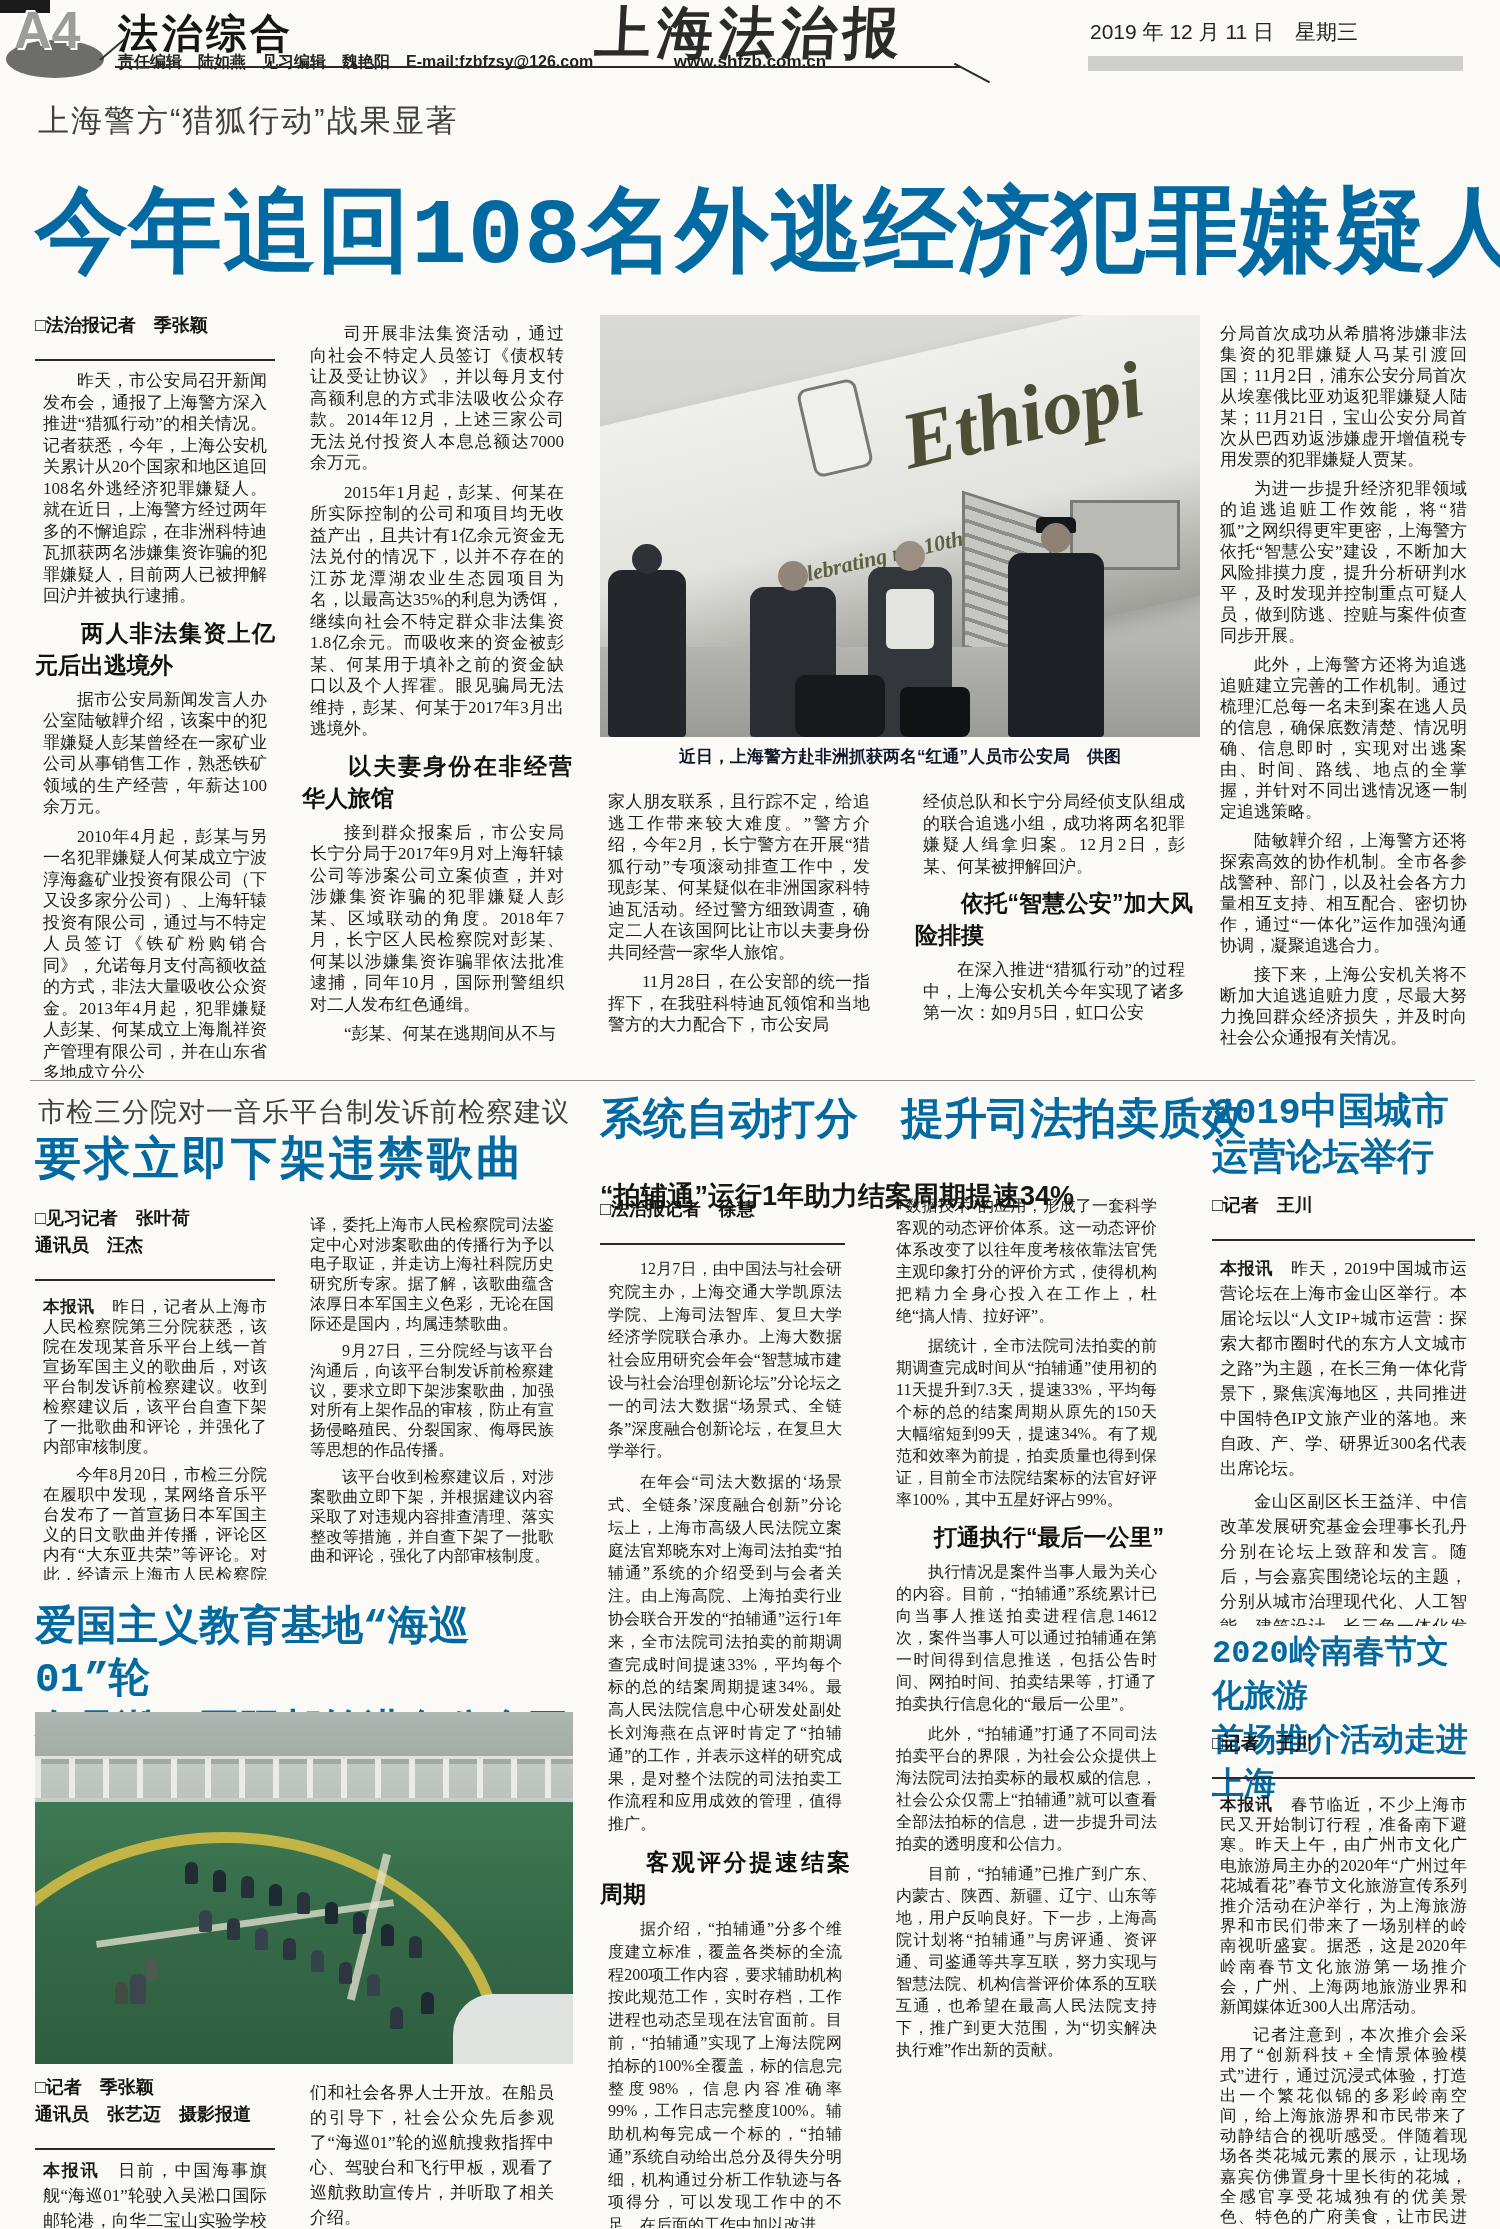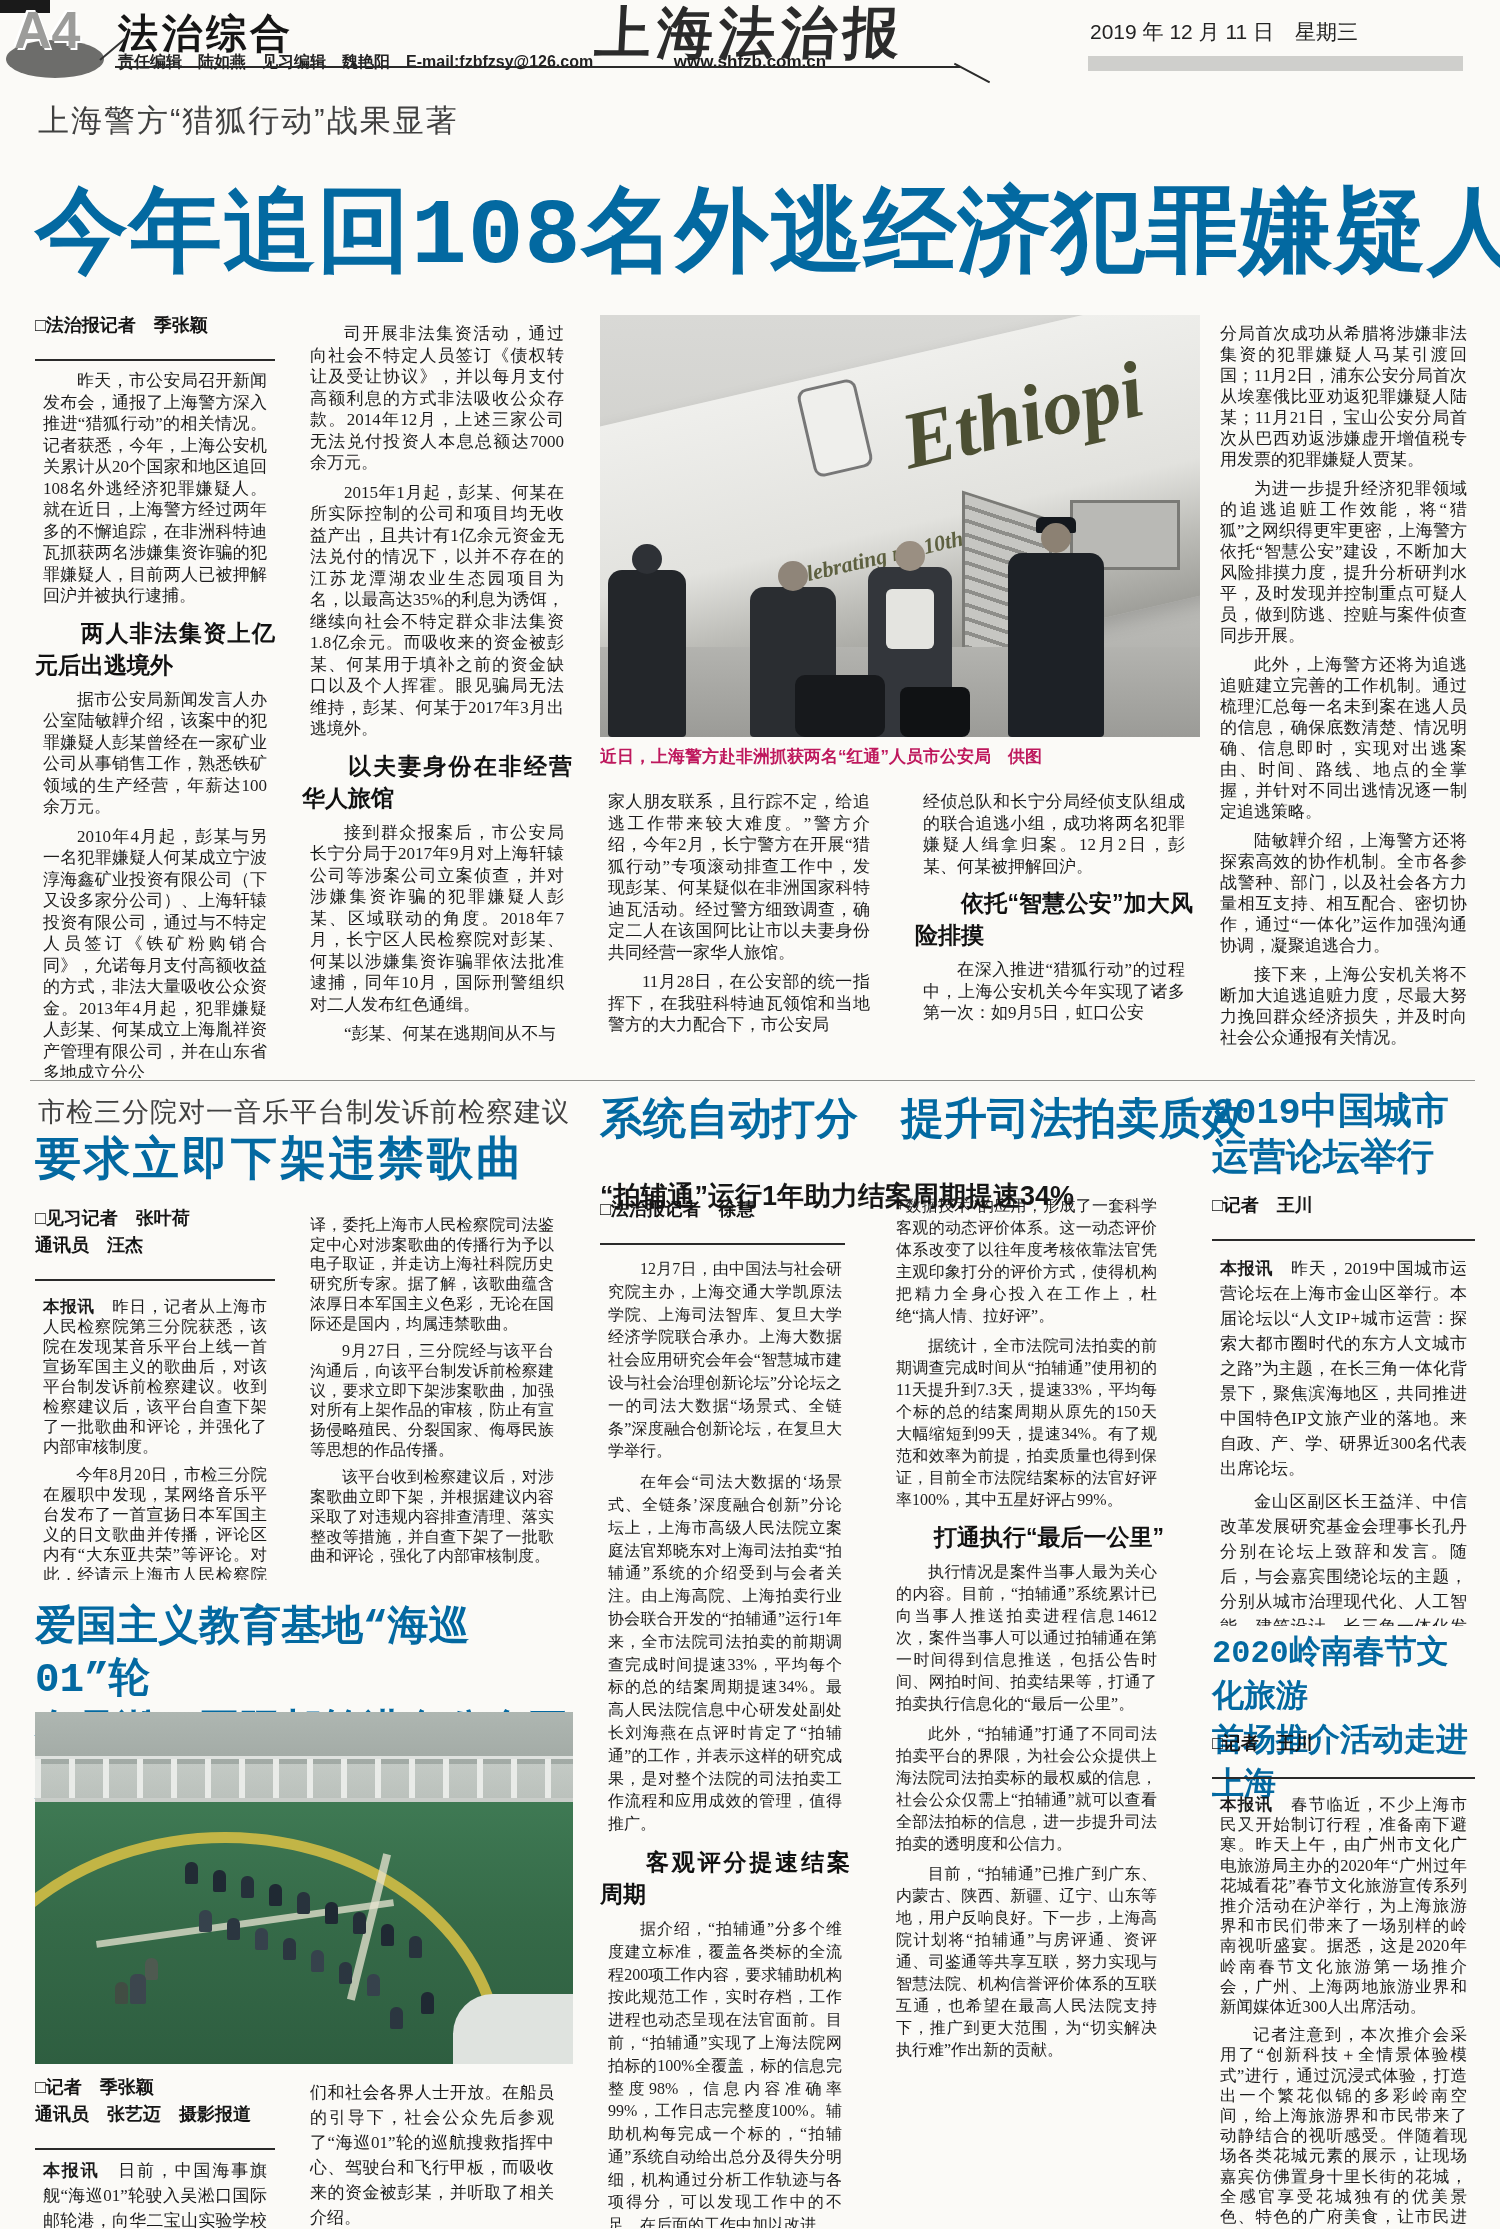--- a/index.html
+++ b/index.html
@@ -13,21 +13,21 @@
   .para { margin:8px; text-indent:2em; text-align:justify; }
   .lead-in { font-family:"Liberation Sans","DejaVu Sans",sans-serif; font-weight:bold; }
   .colsub { font-family:"Liberation Sans","DejaVu Sans",sans-serif; font-weight:bold;
             font-size:23px; line-height:32px; text-indent:2em; margin:10px 0 8px 0; color:#111; }
   .byline { position:absolute; font-family:"Liberation Sans","DejaVu Sans",sans-serif;
             font-weight:bold; font-size:18px; line-height:27px;
             border-bottom:2px solid #2a2a2a; padding-bottom:20px; color:#151515; }
   .kicker { font-family:"Liberation Sans","DejaVu Sans",sans-serif; font-weight:normal; color:#404040; }
   .bigtitle { font-family:Liberation Mono, monospace; font-weight:900; color:#0369a1; }
   .caption { font-family:"Liberation Sans","DejaVu Sans",sans-serif; font-weight:bold;
-             font-size:17px; color:#be185d; display:flex; justify-content:flex-start; }
+             font-size:17px; color:#0f172a; display:flex; justify-content:center; }
   .rule { position:absolute; background:#8f8f8c; }
   
   .photo-lead { background:linear-gradient(180deg,#d9d9d6 0%,#cfcfcb 45%,#b9b9b5 72%,#a8a8a4 100%); overflow:hidden; }
   .plane-body { position:absolute; left:-80px; top:30px; width:900px; height:300px; background:
       linear-gradient(180deg,#efefec 0%,#e2e2de 55%,#bdbdb8 78%,#9f9f9a 100%);
       border-radius:150px 300px 120px 220px; transform:rotate(-13deg); box-shadow:0 8px 18px rgba(0,0,0,.15); }
   .plane-text { position:absolute; transform:rotate(-13deg); font-style:italic; font-weight:bold;
       color:#4c4f33; font-family:"Liberation Serif",serif; }
   .plane-win { position:absolute; width:150px; height:54px; border:3px solid #777; border-radius:10px;
       background:#efefec; transform:rotate(-13deg); }
@@ -240,16 +240,16 @@
     <div>通讯员　张艺迈　摄影报道</div>
   </div>
 
   <div class="col" style="left:35px;top:2150px;width:240px;height:78px;font-size:17px;line-height:25px;">
     <p class="para" style="text-indent:0;">
       <b class="lead-in">本报讯</b><span>　日前，中国海事旗舰“海巡01”轮驶入吴淞口国际邮轮港，向华二宝山实验学校的小学生</span>
     </p>
   </div>
 
   <div class="col" style="left:302px;top:2072px;width:260px;height:156px;font-size:17px;line-height:25px;">
-    <p class="para" style="text-indent:0;">们和社会各界人士开放。在船员的引导下，社会公众先后参观了“海巡01”轮的巡航搜救指挥中心、驾驶台和飞行甲板，而吸收来的资金被彭某，并听取了相关介绍。</p>
+    <p class="para" style="text-indent:0;">们和社会各界人士开放。在船员的引导下，社会公众先后参观了“海巡01”轮的巡航搜救指挥中心、驾驶台和飞行甲板，观看了巡航救助宣传片，并听取了相关介绍。</p>
   </div>
 
 </div>
 
 </body></html>

